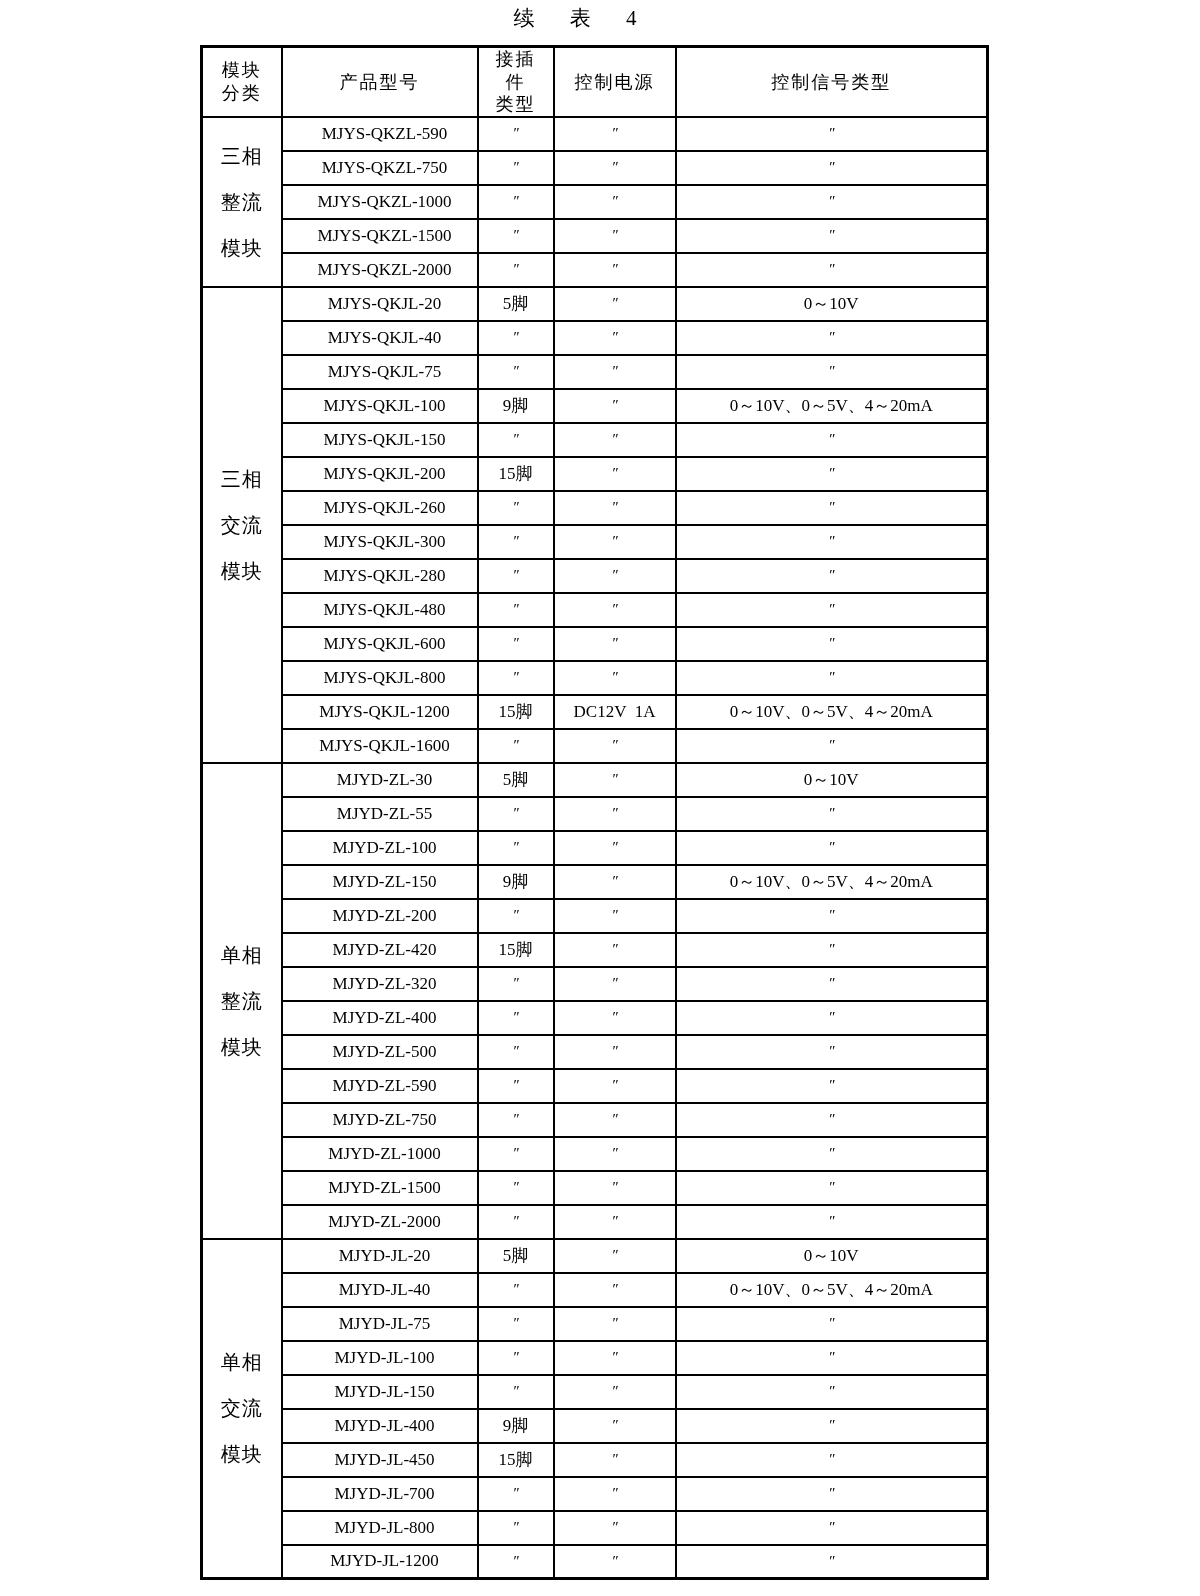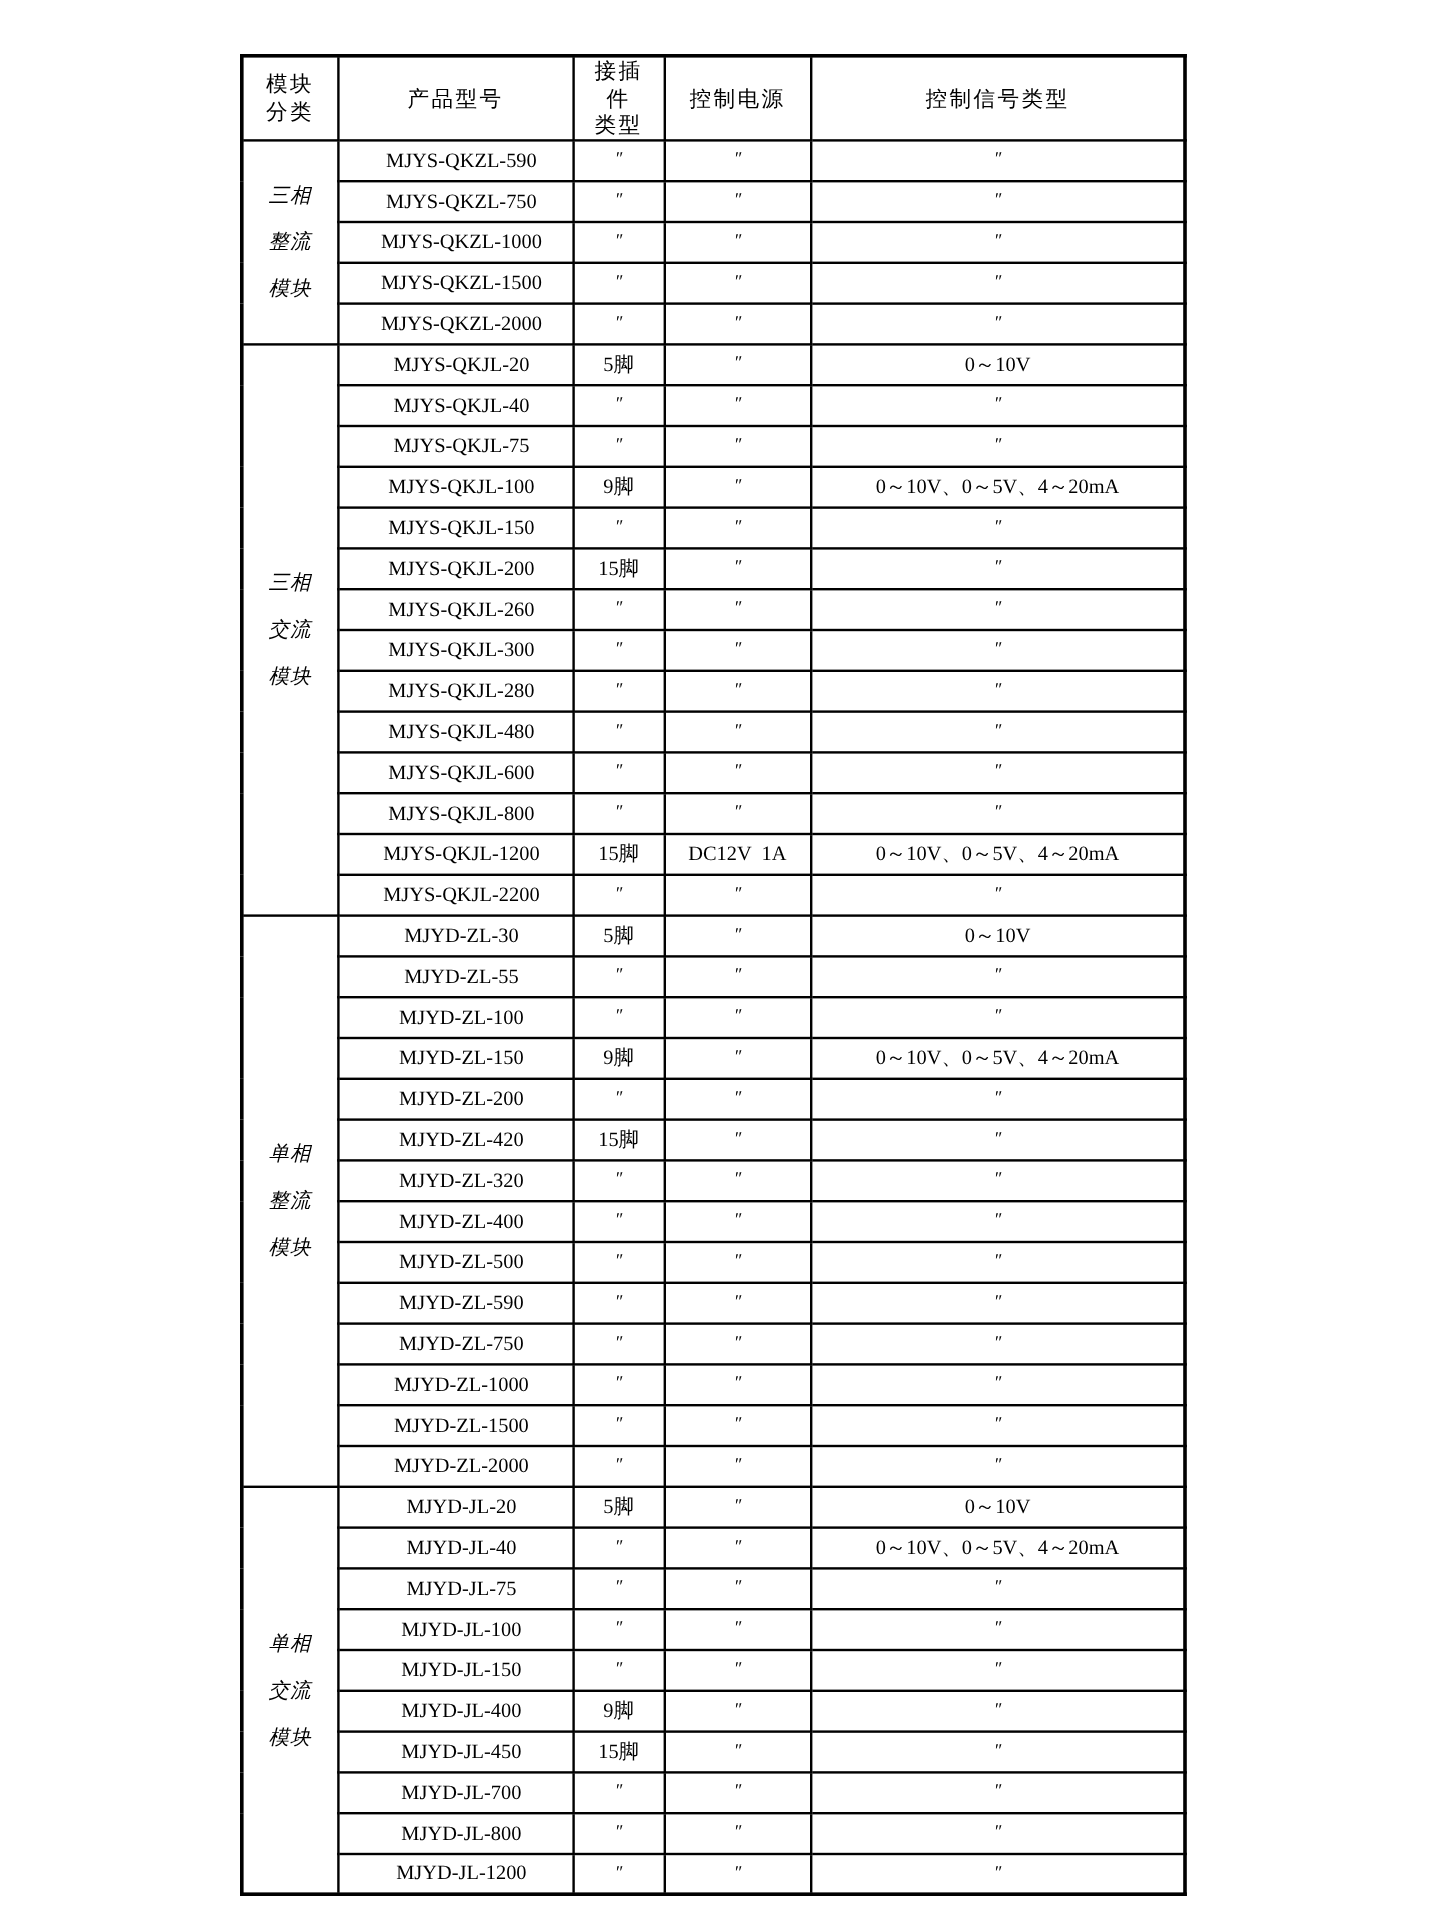--- a/index.html
+++ b/index.html
@@ -45,36 +45,37 @@
     font-weight: normal;
     font-size: 18px;
     letter-spacing: 2px;
     line-height: 1.25;
   }
   .spec td { font-size: 17px; white-space: pre; }
   .spec td.model {
     text-align: center;
     padding-left: 10px;
   }
-  .spec td.cat { font-size: 17px; letter-spacing: 1px; font-style: italic; }
+  .spec td.cat { font-size: 20px; letter-spacing: 1px; }
   .cat-line { line-height: 2.3; }
   .spec td.ditto {
     font-size: 15px;
     font-style: italic;
   }
   col.c0 { width: 80px; }
   col.c1 { width: 196px; }
   col.c2 { width: 76px; }
   col.c3 { width: 122px; }
   col.c4 { width: 312px; }
 </style>
 </head>
 <body>
 
 <div class="page">
+  <div class="doc-title">续 表 4</div>
   <table class="spec">
     <colgroup>
       <col class="c0">
         <col class="c1">
         <col class="c2">
         <col class="c3">
         <col class="c4">
     </colgroup>
     <thead>
       <tr id="header-row">
@@ -203,21 +204,21 @@
           <td class="ditto">″</td>
           <td class="ditto">″</td>
         </tr>
         <tr>
           <td class="model">MJYS-QKJL-1200</td>
           <td>15脚</td>
           <td>DC12V  1A</td>
           <td>0～10V、0～5V、4～20mA</td>
         </tr>
         <tr>
-          <td class="model">MJYS-QKJL-2200</td>
+          <td class="model">MJYS-QKJL-1600</td>
           <td class="ditto">″</td>
           <td class="ditto">″</td>
           <td class="ditto">″</td>
         </tr>
         <tr>
           <td rowspan="14" class="cat"><div class="cat-line">单相</div><div class="cat-line">整流</div><div class="cat-line">模块</div></td>
           <td class="model">MJYD-ZL-30</td>
           <td>5脚</td>
           <td class="ditto">″</td>
           <td>0～10V</td>

